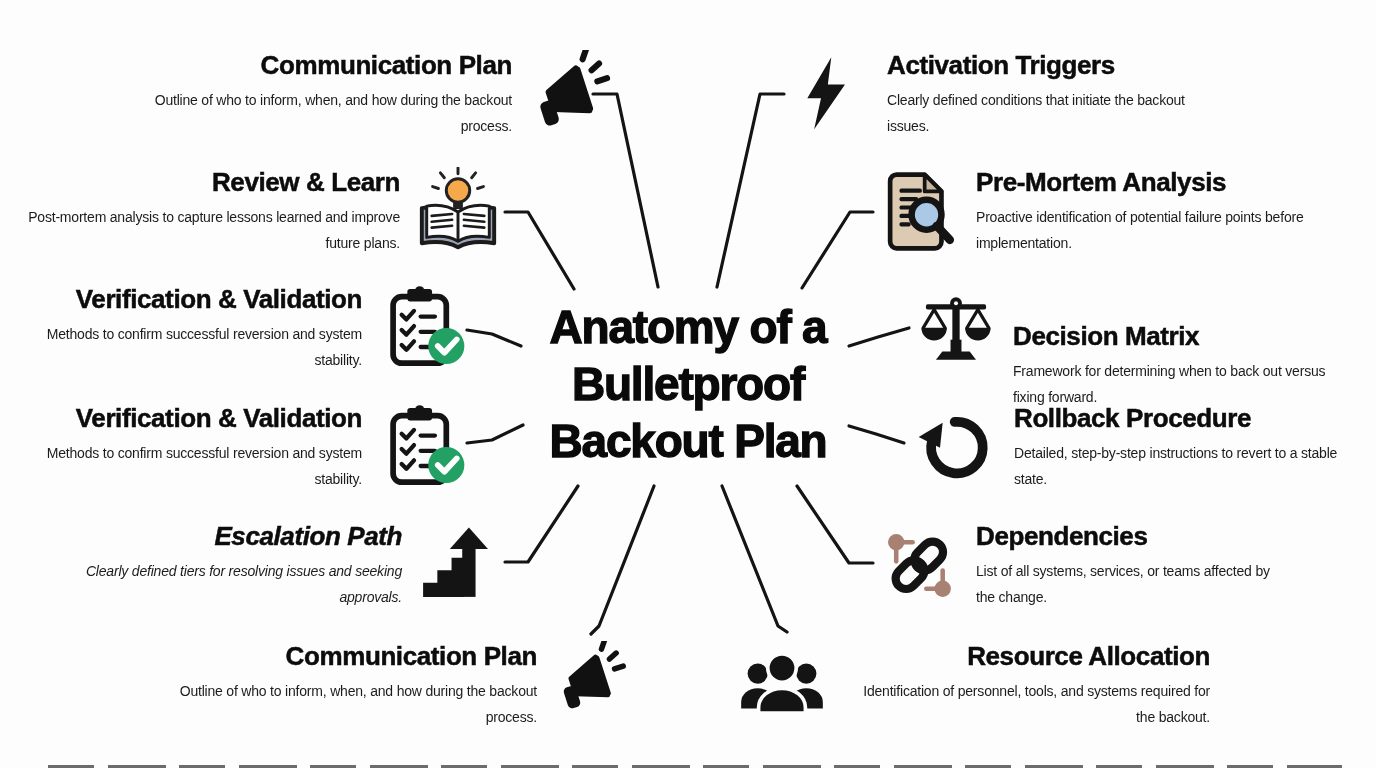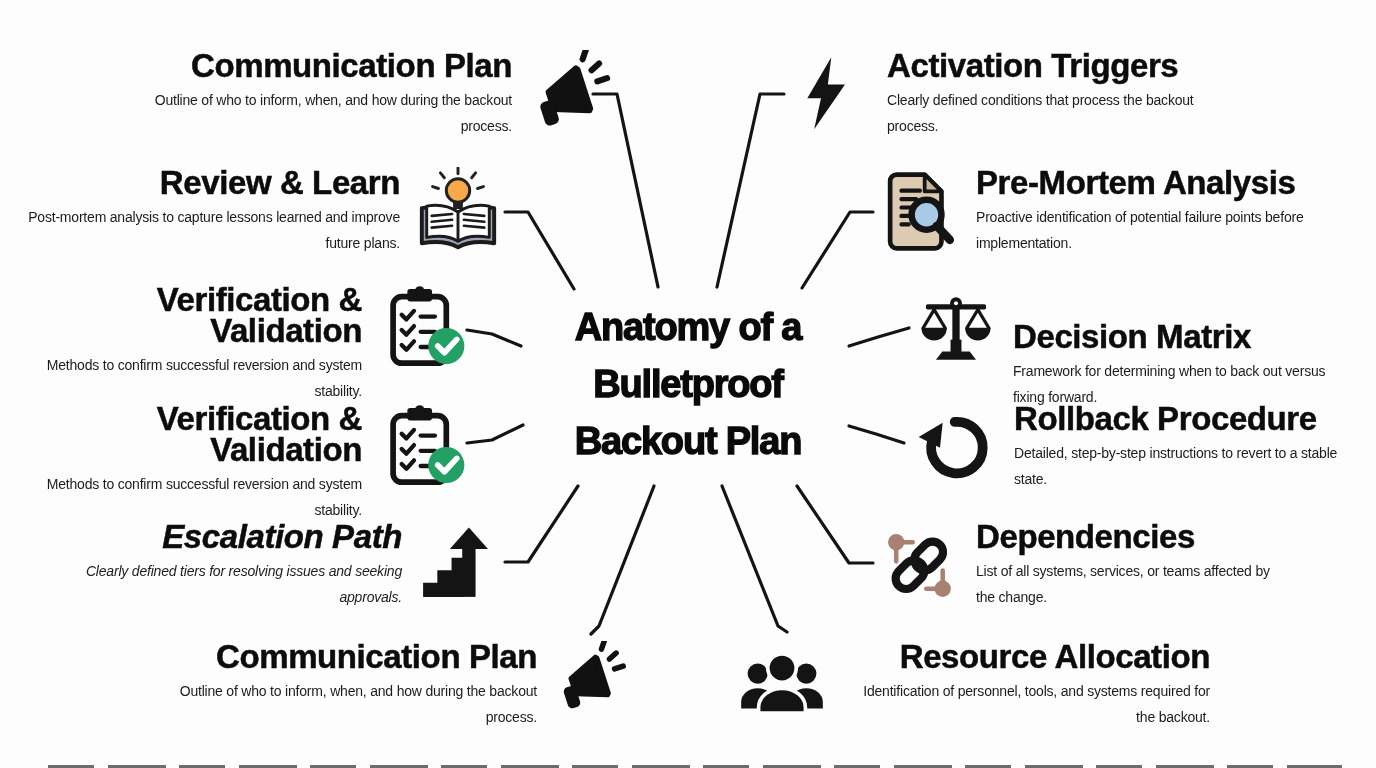--- a/index.html
+++ b/index.html
@@ -6,32 +6,32 @@
   #canvas{
     position:relative;width:1376px;height:768px;background:#fdfdfd;overflow:hidden;
     font-family:"Liberation Sans","DejaVu Sans",sans-serif;color:#141414;
   }
   #connectors{position:absolute;left:0;top:0;pointer-events:none;}
   .item{position:absolute;display:flex;align-items:flex-start;}
   .item .text{flex:none;}
   .item.left .text{text-align:right;}
   .item.right .text{text-align:left;}
   .title{
-    font-size:33px;font-weight:700;line-height:31px;color:#0c0c0c;
+    font-size:26px;font-weight:700;line-height:31px;color:#0c0c0c;
     letter-spacing:-0.4px;-webkit-text-stroke:0.5px #0c0c0c;
   }
   .desc{
     font-size:14px;font-weight:400;line-height:26px;color:#1c1c1c;margin-top:6px;
     letter-spacing:-0.2px;
   }
   .icon{flex:none;}
   .item.left .icon{margin-left:14px;}
   #center-title{
     position:absolute;left:518px;top:299px;width:340px;text-align:center;
-    font-size:38px;font-weight:700;line-height:57px;letter-spacing:-1.2px;
+    font-size:46px;font-weight:700;line-height:57px;letter-spacing:-1.2px;
     color:#0a0a0a;-webkit-text-stroke:1.3px #0a0a0a;
   }
   #center-title span{display:block;}
   #bottom-crop-line{
     position:absolute;left:48px;right:34px;bottom:0;height:3px;opacity:.72;
     background:repeating-linear-gradient(90deg,#343434 0 46px,transparent 46px 60px,#343434 60px 118px,transparent 118px 131px);
   }
 </style>
 </head>
 <body>
@@ -197,21 +197,21 @@
   </div>
 
   <div class="item right" style="left:797px;top:50px;">
     <span class="icon" style="margin-right:30px;">
       <svg width="60" height="88" viewBox="0 0 70 90">
         <polygon points="40,2 12,50 28,50 20,86 56,34 36,34" fill="#141414"></polygon>
       </svg>
     </span>
     <div class="text" style="width:310px;">
       <div class="title">Activation Triggers</div>
-      <div class="desc">Clearly defined conditions that process the backout process.</div>
+      <div class="desc">Clearly defined conditions that initiate the backout issues.</div>
     </div>
   </div>
 
   <div class="item right" style="left:878px;top:167px;">
     <span class="icon" style="margin-right:14px;">
       <svg width="84" height="88" viewBox="0 0 90 90">
         <path d="M20 6 h30 l18 18 v54 a7 7 0 0 1 -7 7 h-41 a7 7 0 0 1 -7 -7 v-65 a7 7 0 0 1 7 -7 z" fill="#dccbb2" stroke="#141414" stroke-width="5" stroke-linejoin="round"></path>
         <path d="M50 6 l18 18 h-18 z" fill="#c6b59a" stroke="#141414" stroke-width="4" stroke-linejoin="round"></path>
         <g fill="#141414">
           <rect x="23" y="21" width="24" height="4.5" rx="2"></rect>

